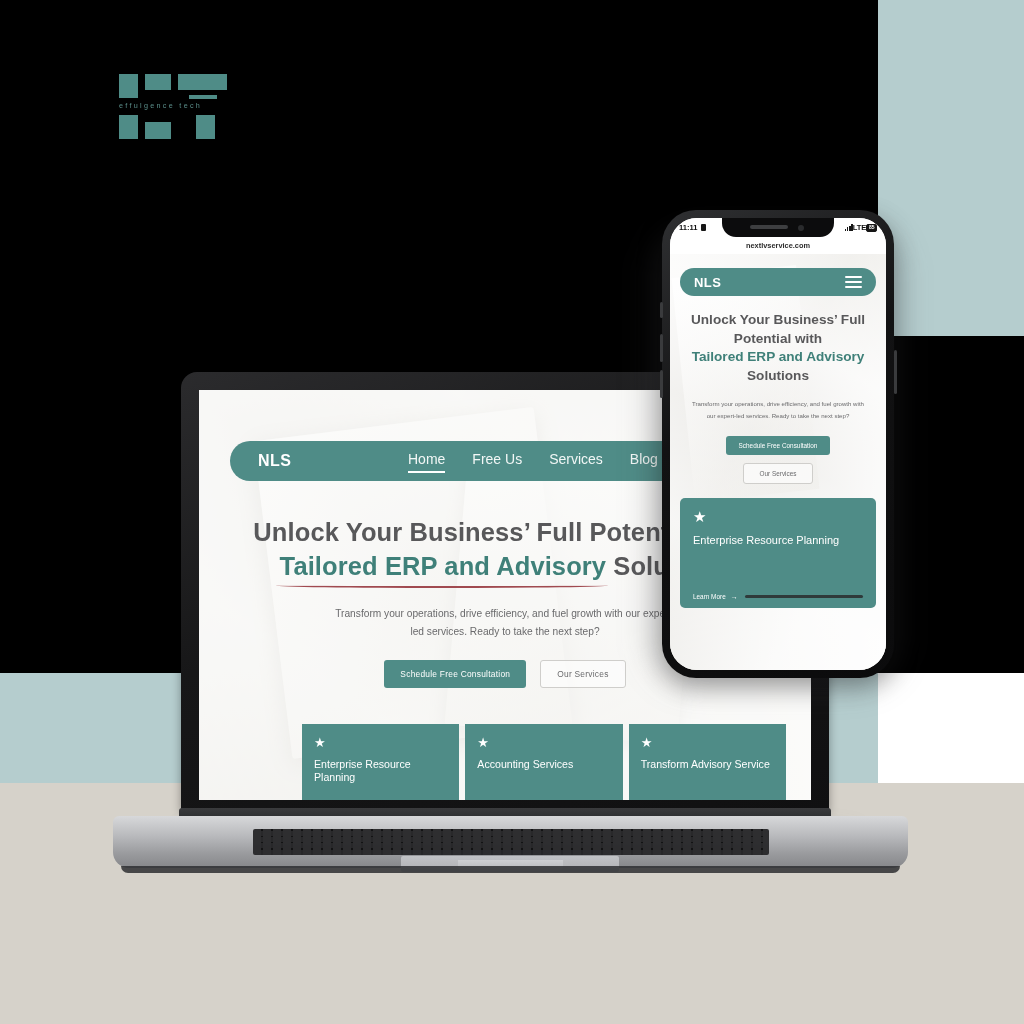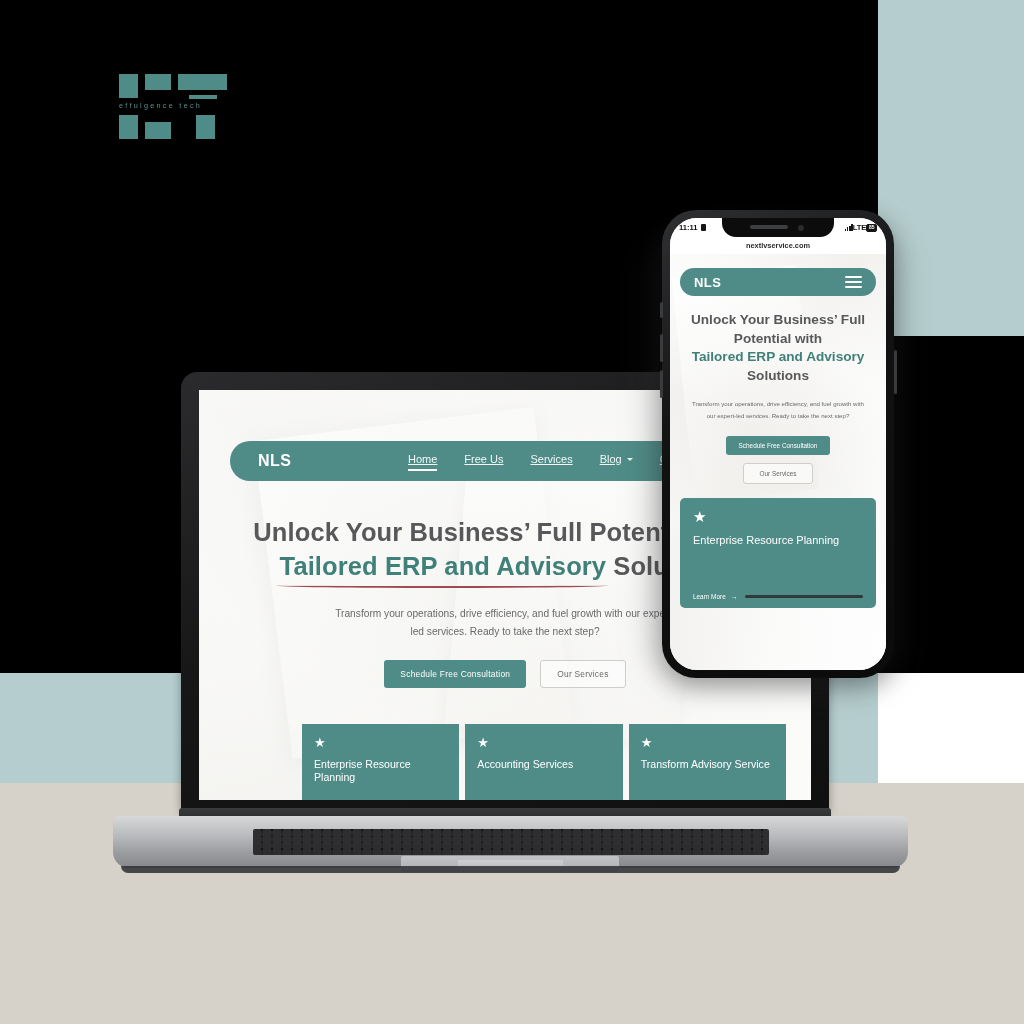--- a/index.html
+++ b/index.html
@@ -182,23 +182,22 @@
     font-size: 16px;
     font-weight: bold;
     letter-spacing: 0.5px;
     margin-left: 28px;
     width: 150px;
   }
   #nav-links {
     display: flex;
     align-items: flex-start;
     gap: 27px;
-    font-size: 11px;
+    font-size: 14px;
     color: #f2f7f6;
-    text-decoration: underline;
   }
   .nav-link {
     position: relative;
     white-space: nowrap;
     padding-bottom: 4px;
     display: flex;
     align-items: center;
     gap: 5px;
   }
   .nav-link.active::after {

